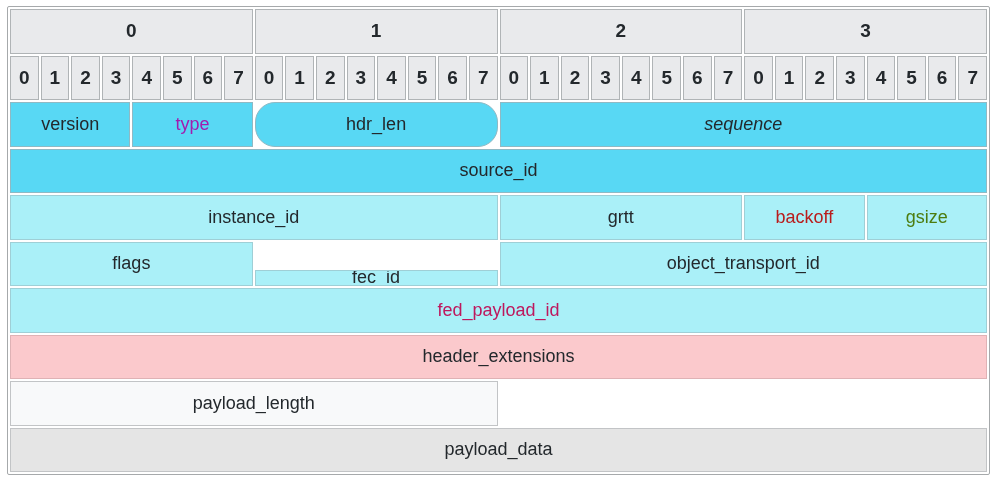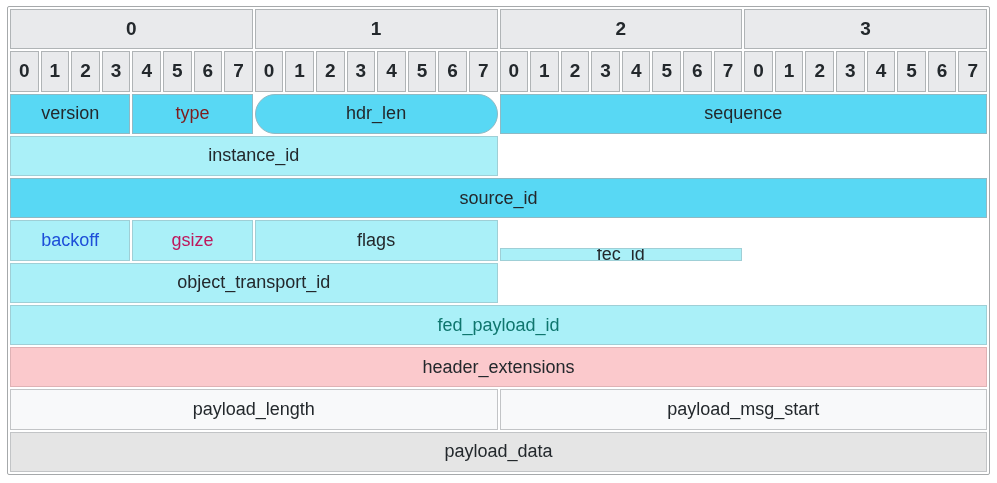--- a/index.html
+++ b/index.html
@@ -84,29 +84,29 @@
       <div class="cell hdr" style="grid-column: span 1; background: rgb(233, 234, 236); border-color: rgb(176, 180, 182); color: rgb(35, 40, 44);">7</div>
       <div class="cell hdr" style="grid-column: span 1; background: rgb(233, 234, 236); border-color: rgb(176, 180, 182); color: rgb(35, 40, 44);">0</div>
       <div class="cell hdr" style="grid-column: span 1; background: rgb(233, 234, 236); border-color: rgb(176, 180, 182); color: rgb(35, 40, 44);">1</div>
       <div class="cell hdr" style="grid-column: span 1; background: rgb(233, 234, 236); border-color: rgb(176, 180, 182); color: rgb(35, 40, 44);">2</div>
       <div class="cell hdr" style="grid-column: span 1; background: rgb(233, 234, 236); border-color: rgb(176, 180, 182); color: rgb(35, 40, 44);">3</div>
       <div class="cell hdr" style="grid-column: span 1; background: rgb(233, 234, 236); border-color: rgb(176, 180, 182); color: rgb(35, 40, 44);">4</div>
       <div class="cell hdr" style="grid-column: span 1; background: rgb(233, 234, 236); border-color: rgb(176, 180, 182); color: rgb(35, 40, 44);">5</div>
       <div class="cell hdr" style="grid-column: span 1; background: rgb(233, 234, 236); border-color: rgb(176, 180, 182); color: rgb(35, 40, 44);">6</div>
       <div class="cell hdr" style="grid-column: span 1; background: rgb(233, 234, 236); border-color: rgb(176, 180, 182); color: rgb(35, 40, 44);">7</div>
       <div class="cell field" style="grid-column: span 4; background: rgb(88, 216, 244); border-color: rgb(143, 185, 196); color: rgb(35, 40, 44);">version</div>
-      <div class="cell field" style="grid-column: span 4; background: rgb(88, 216, 244); border-color: rgb(143, 185, 196); color: #7f1d1d;">type</div>
+      <div class="cell field" style="grid-column: span 4; background: rgb(88, 216, 244); border-color: rgb(143, 185, 196); color: #a21caf;">type</div>
       <div class="cell field" style="grid-column: span 8; background: rgb(88, 216, 244); border-color: rgb(143, 185, 196); color: rgb(35, 40, 44); border-radius: 20px;">hdr_len</div>
-      <div class="cell field" style="grid-column: span 16; background: rgb(88, 216, 244); border-color: rgb(143, 185, 196); color: rgb(35, 40, 44);">sequence</div>
+      <div class="cell field" style="grid-column: span 16; background: rgb(88, 216, 244); border-color: rgb(143, 185, 196); color: rgb(35, 40, 44); font-style: italic;">sequence</div>
+      <div class="cell field" style="grid-column: span 32; background: rgb(88, 216, 244); border-color: rgb(143, 185, 196); color: rgb(35, 40, 44);">source_id</div>
       <div class="cell field" style="grid-column: span 16; background: rgb(170, 240, 248); border-color: rgb(159, 207, 214); color: rgb(35, 40, 44);">instance_id</div>
-      <div class="cell field" style="grid-column: span 32; background: rgb(88, 216, 244); border-color: rgb(143, 185, 196); color: rgb(35, 40, 44);">source_id</div>
-      <div class="cell field" style="grid-column: span 4; background: rgb(170, 240, 248); border-color: rgb(159, 207, 214); color: #1d4ed8;">backoff</div>
-      <div class="cell field" style="grid-column: span 4; background: rgb(170, 240, 248); border-color: rgb(159, 207, 214); color: #be185d;">gsize</div>
+      <div class="cell field" style="grid-column: span 8; background: rgb(170, 240, 248); border-color: rgb(159, 207, 214); color: rgb(35, 40, 44);">grtt</div>
+      <div class="cell field" style="grid-column: span 4; background: rgb(170, 240, 248); border-color: rgb(159, 207, 214); color: #b91c1c;">backoff</div>
+      <div class="cell field" style="grid-column: span 4; background: rgb(170, 240, 248); border-color: rgb(159, 207, 214); color: #4d7c0f;">gsize</div>
       <div class="cell field" style="grid-column: span 8; background: rgb(170, 240, 248); border-color: rgb(159, 207, 214); color: rgb(35, 40, 44);">flags</div>
       <div class="cell field" style="grid-column: span 8; background: rgb(170, 240, 248); border-color: rgb(159, 207, 214); color: rgb(35, 40, 44); margin-top: 28px;">fec_id</div>
       <div class="cell field" style="grid-column: span 16; background: rgb(170, 240, 248); border-color: rgb(159, 207, 214); color: rgb(35, 40, 44);">object_transport_id</div>
-      <div class="cell field" style="grid-column: span 32; background: rgb(170, 240, 248); border-color: rgb(159, 207, 214); color: #0f766e;">fed_payload_id</div>
+      <div class="cell field" style="grid-column: span 32; background: rgb(170, 240, 248); border-color: rgb(159, 207, 214); color: #be185d;">fed_payload_id</div>
       <div class="cell field" style="grid-column: span 32; background: rgb(251, 201, 204); border-color: rgb(223, 178, 181); color: rgb(35, 40, 44);">header_extensions</div>
       <div class="cell field" style="grid-column: span 16; background: rgb(248, 249, 250); border-color: rgb(194, 196, 198); color: rgb(35, 40, 44);">payload_length</div>
-      <div class="cell field" style="grid-column: span 16; background: rgb(248, 249, 250); border-color: rgb(194, 196, 198); color: rgb(35, 40, 44);">payload_msg_start</div>
       <div class="cell field" style="grid-column: span 32; background: #e5e5e5; border-color: rgb(194, 196, 198); color: rgb(35, 40, 44);">payload_data</div>
     </div>
 </div>
 
 </body></html>

